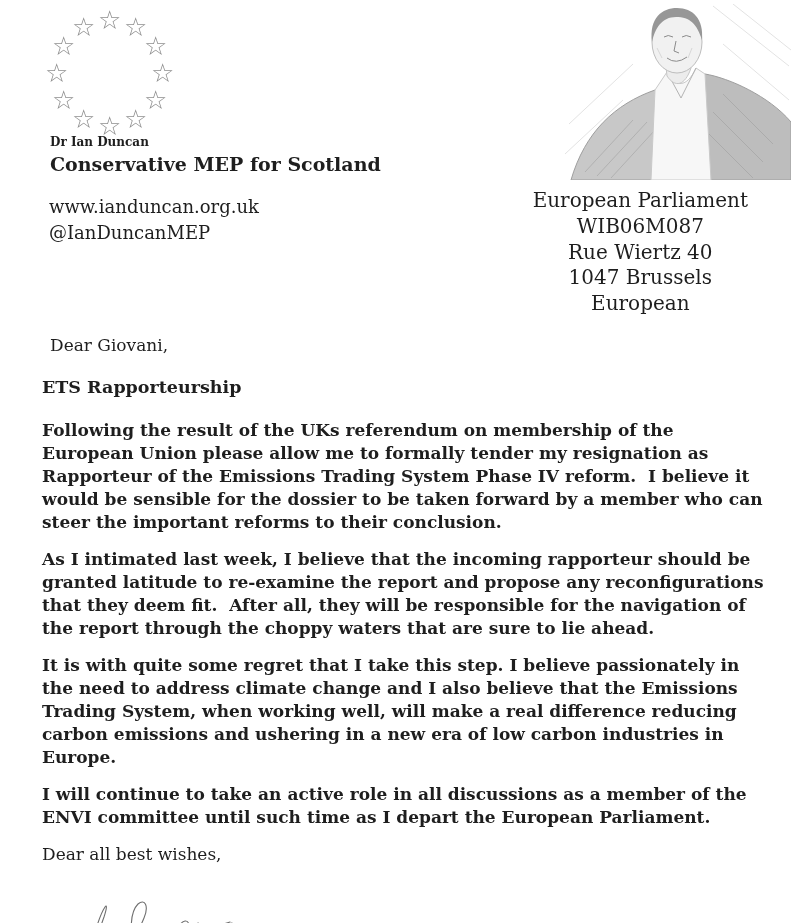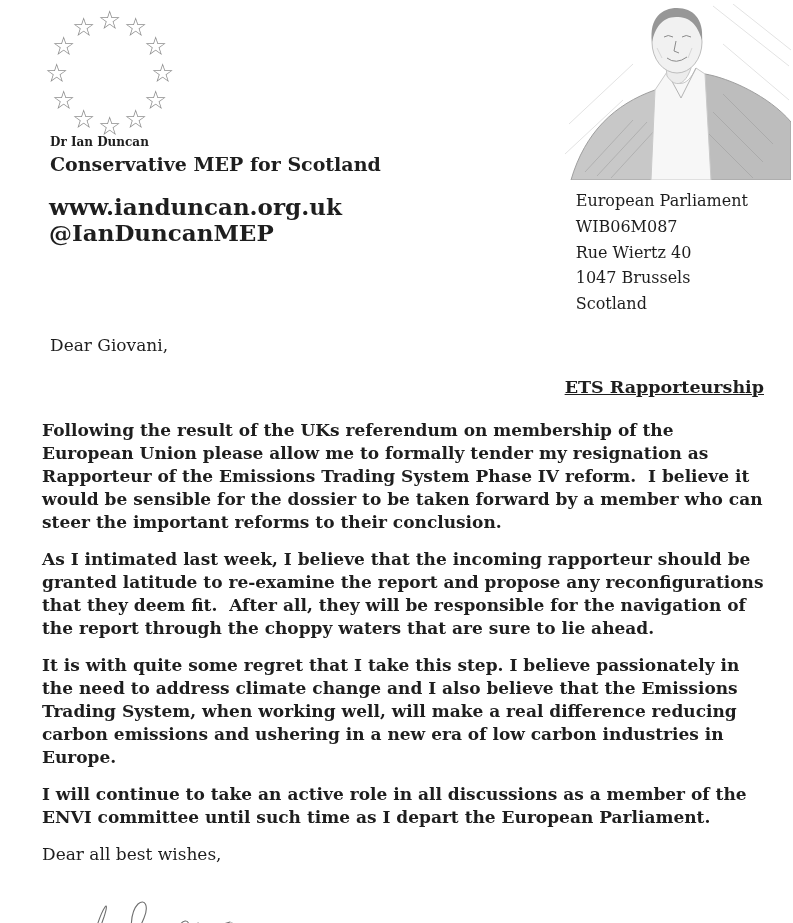--- a/index.html
+++ b/index.html
@@ -39,43 +39,42 @@
   .sender-name {
     position: absolute; left: 50px; top: 131px;
     font-size: 12px; font-weight: bold; line-height: 22px;
   }
   .sender-role {
     position: absolute; left: 50px; top: 153px;
     font-size: 19px; font-weight: bold; line-height: 22px;
   }
   .contact-block {
     position: absolute; left: 49px; top: 194px;
-    font-size: 23px; line-height: 26px; font-weight: bold;
+    font-size: 18px; line-height: 26px;
   }
 
   .portrait { position: absolute; left: 563px; top: 4px; }
 
   .address-block {
     position: absolute; right: 45px; top: 188px;
-    text-align: left;
-    font-size: 16px; line-height: 25.8px;
+    text-align: center;
+    font-size: 20px; line-height: 25.8px;
   }
 
   
   .letter-body {
     position: absolute; left: 42px; top: 326px; width: 722px;
     font-size: 17px; line-height: 23px;
   }
   .salutation { margin: 8px; }
   .subject-line {
     margin-top: 19px;
-    text-align: right;
+    text-align: left;
     font-weight: bold;
     font-size: 17.5px;
-    text-decoration: underline;
   }
   p.para { margin: 14px 0 0 0; white-space: pre-wrap; font-weight: bold; }
   p.para.first { margin-top: 20px; }
   .closing { margin-top: 14px; }
   .signature-wrap { margin: 26px 0 0 38px; }
 </style>
 </head>
 <body>
 
 <div class="page">
@@ -145,21 +144,21 @@
       <line x1="94" y1="44" x2="99" y2="54"></line>
       <line x1="129" y1="44" x2="125" y2="54"></line>
     </g>
   </svg>
 
   <div class="address-block">
     <div>European Parliament</div>
     <div>WIB06M087</div>
     <div>Rue Wiertz 40</div>
     <div>1047 Brussels</div>
-    <div>Scotland</div>
+    <div>European</div>
   </div>
 
   <div class="letter-body">
     <p class="salutation">Dear Giovani,</p>
     <div class="subject-line">ETS Rapporteurship</div>
     <p class="para first">Following the result of the UKs referendum on membership of the European Union please allow me to formally tender my resignation as Rapporteur of the Emissions Trading System Phase IV reform.  I believe it would be sensible for the dossier to be taken forward by a member who can steer the important reforms to their conclusion.</p>
     <p class="para">As I intimated last week, I believe that the incoming rapporteur should be granted latitude to re-examine the report and propose any reconfigurations that they deem fit.  After all, they will be responsible for the navigation of the report through the choppy waters that are sure to lie ahead.</p>
     <p class="para">It is with quite some regret that I take this step. I believe passionately in the need to address climate change and I also believe that the Emissions Trading System, when working well, will make a real difference reducing carbon emissions and ushering in a new era of low carbon industries in Europe.</p>
     <p class="para">I will continue to take an active role in all discussions as a member of the ENVI committee until such time as I depart the European Parliament.</p>
     <p class="closing">Dear all best wishes,</p>

